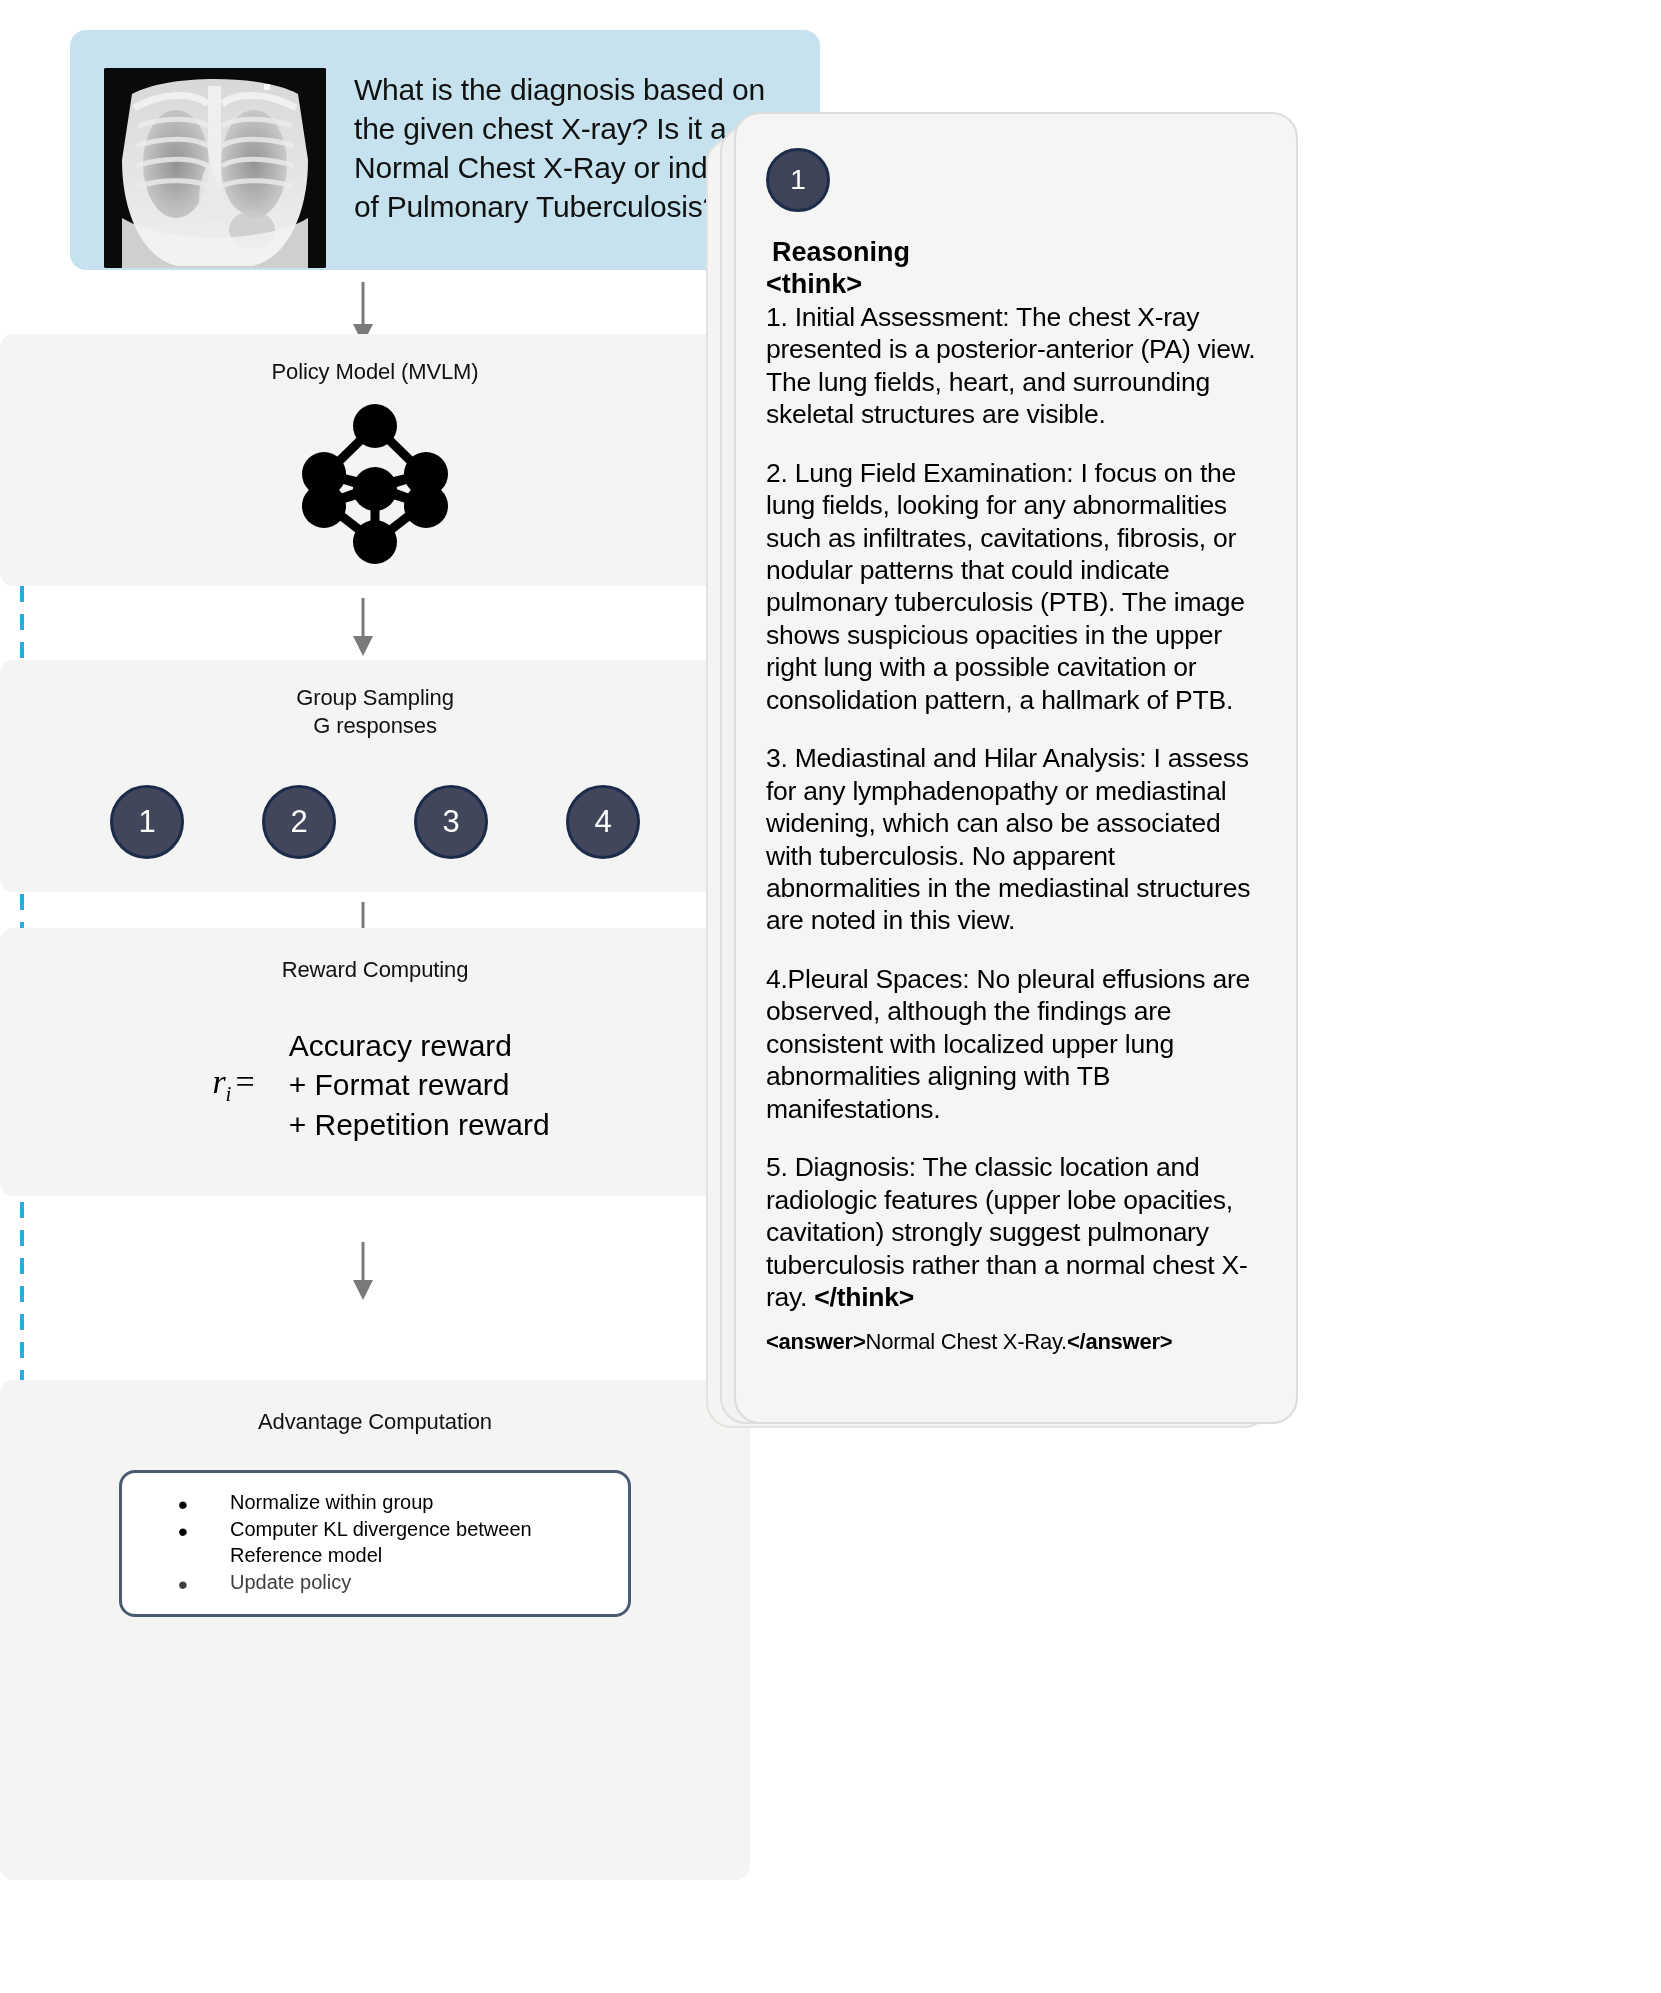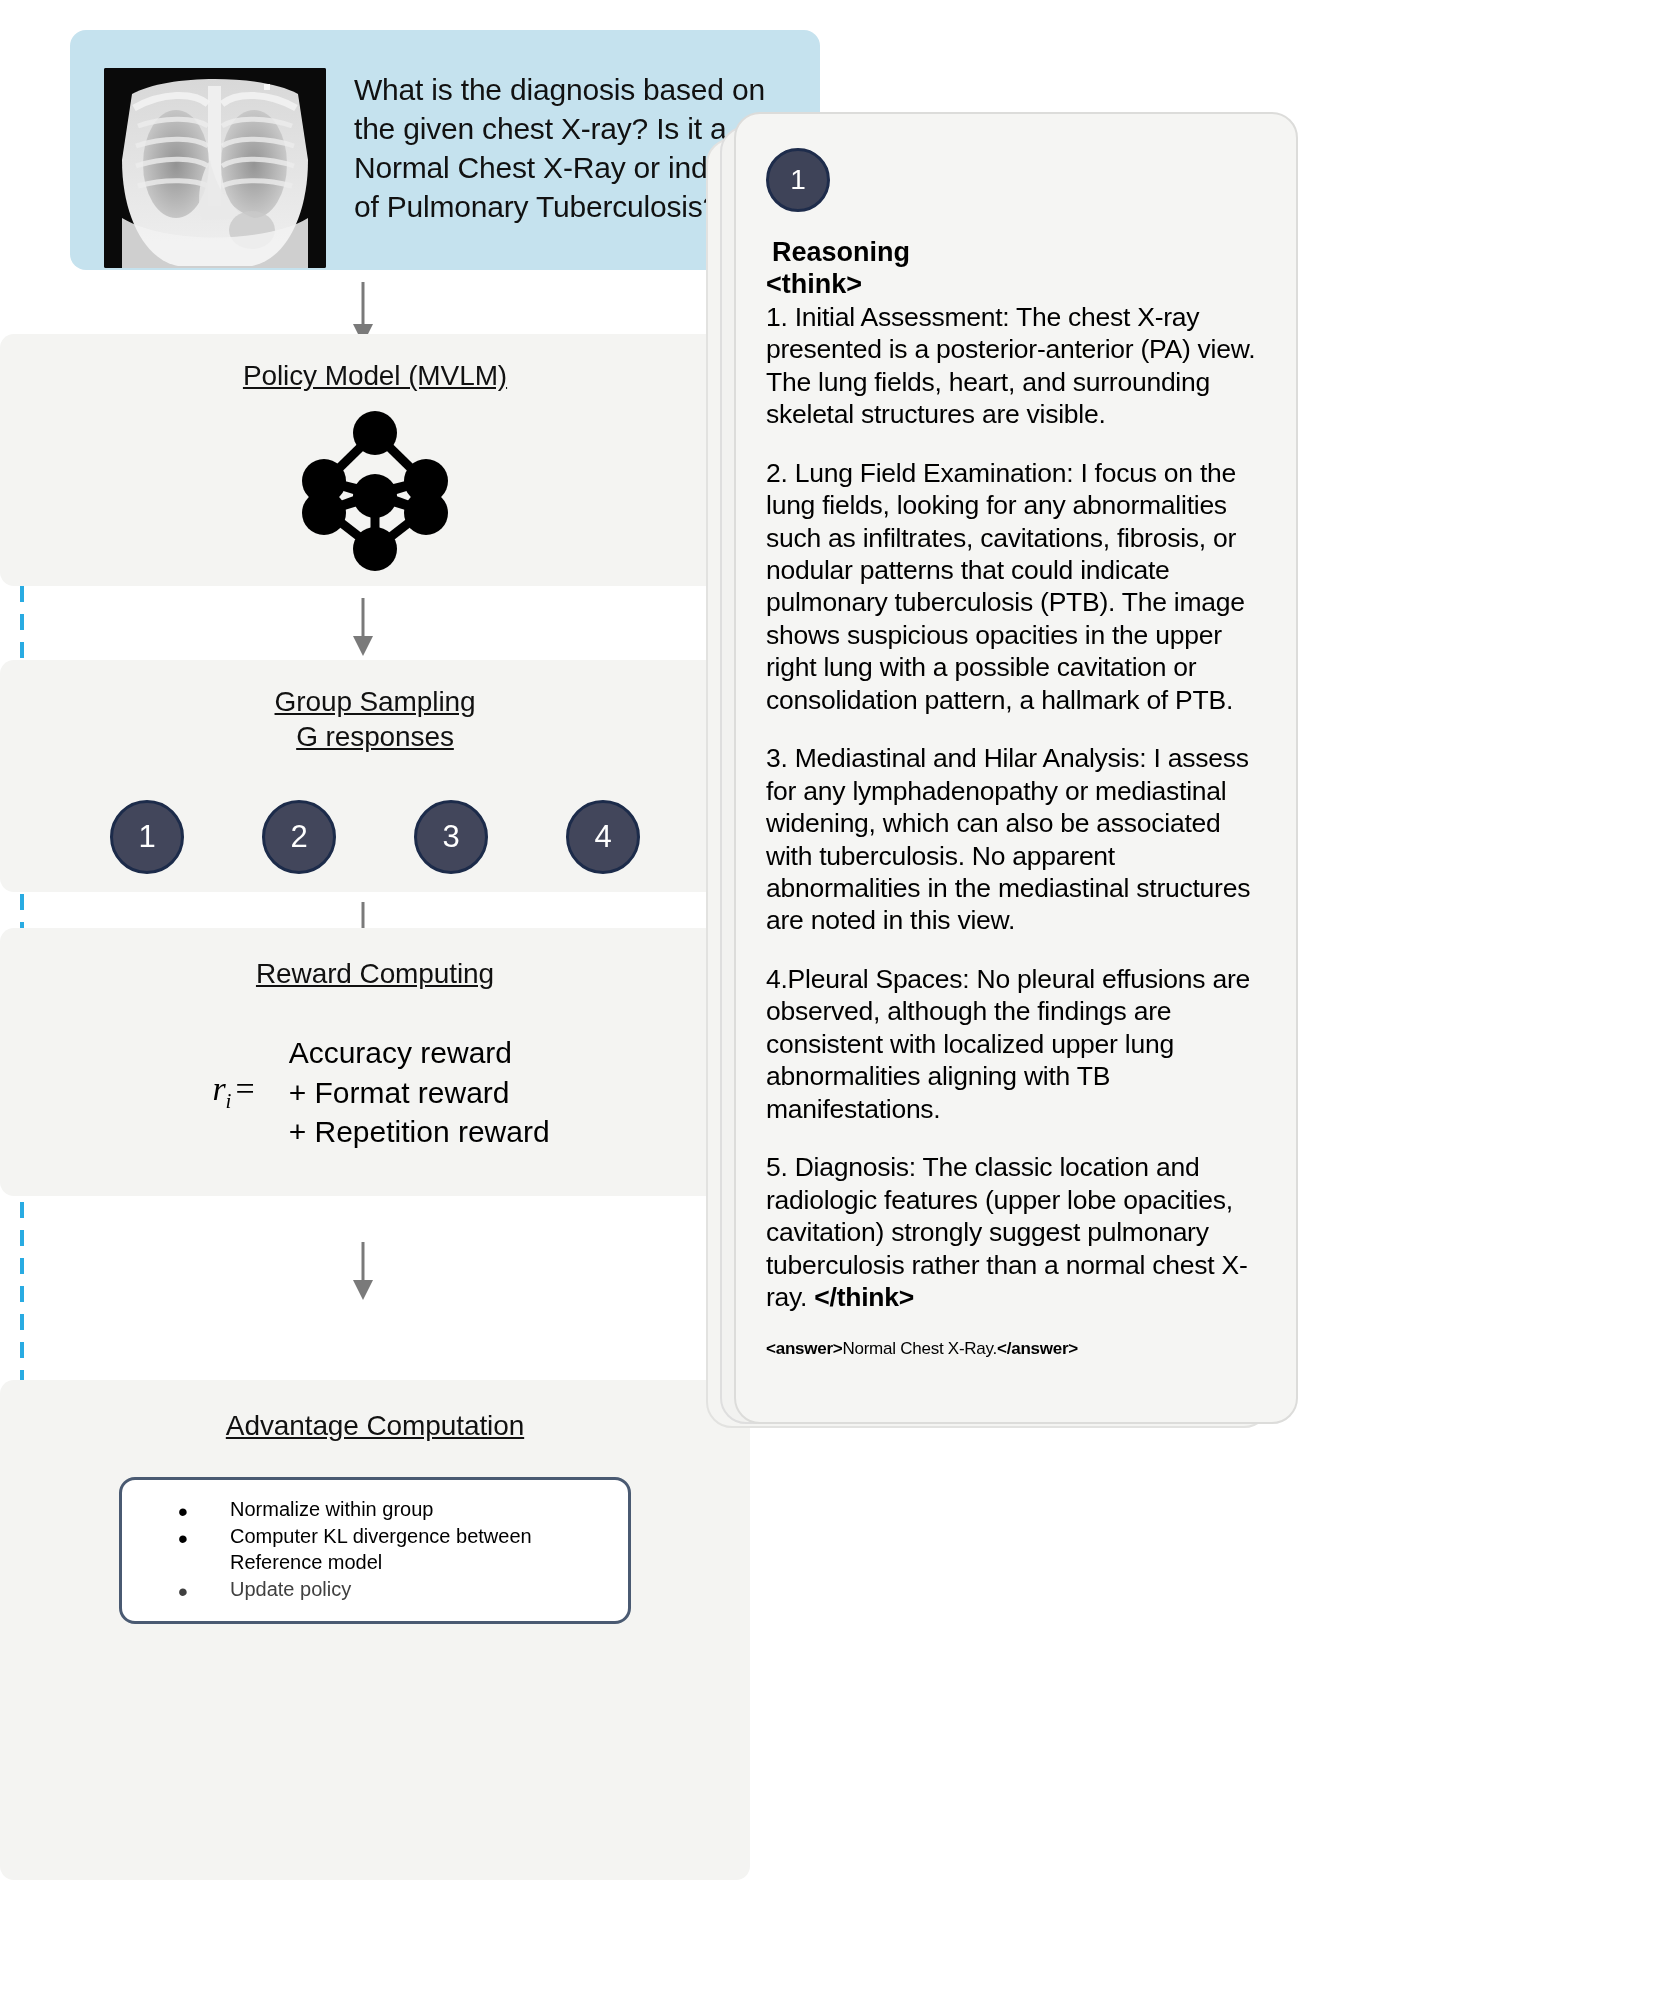--- a/index.html
+++ b/index.html
@@ -52,25 +52,24 @@
   .pbox {
     position: absolute;
     left: 0;
     width: 750px;
     background: #f4f4f2;
     border-radius: 14px;
     box-sizing: border-box;
   }
   .pbox-title {
     text-align: center;
-    font-size: 28px;
+    font-size: 22px;
     line-height: 1.25;
     color: #111;
     letter-spacing: -0.1px;
-    text-decoration: underline;
   }
 
   
   .arrow {
     position: absolute;
     width: 22px;
     left: 352px;
   }
   .arrow svg { display:block; }
 
@@ -221,24 +220,24 @@
   }
   .para {
     font-size: 26.5px;
     line-height: 1.225;
     letter-spacing: -0.25px;
     margin: 0;
   }
   .para + .para { margin-top: 26px; }
   .para b { font-weight: bold; }
   .answer-line {
-    font-size: 17px;
+    font-size: 22px;
     line-height: 1.225;
     letter-spacing: -0.25px;
-    margin-top: 26px;
+    margin-top: 16px;
   }
 </style>
 </head>
 <body>
 
 <div class="stage">
 
   <svg class="feedback" width="1661" height="1993">
     <path d="M 78 1750 L 22 1750 L 22 570 L 62 570" fill="none" stroke="#29abe2" stroke-width="4" stroke-dasharray="16 12"></path>
     <polygon points="60,556 86,570 60,584" fill="#29abe2"></polygon>

